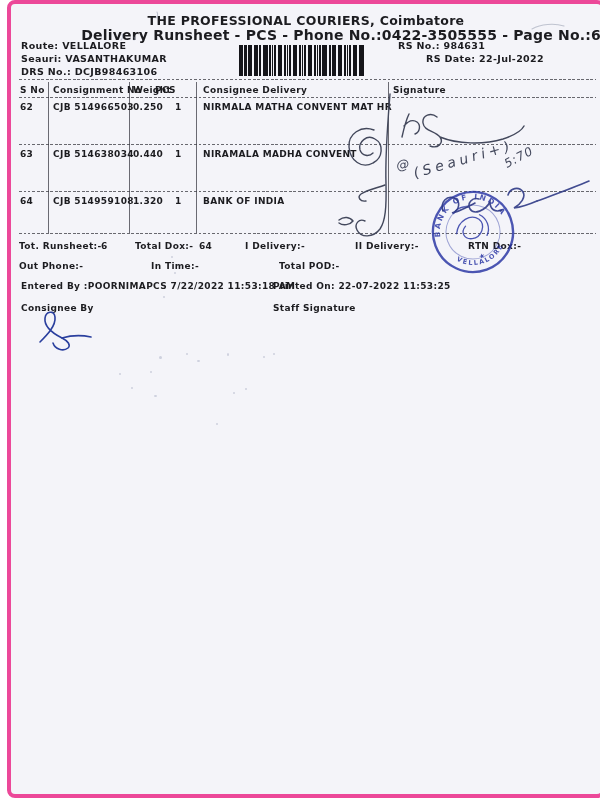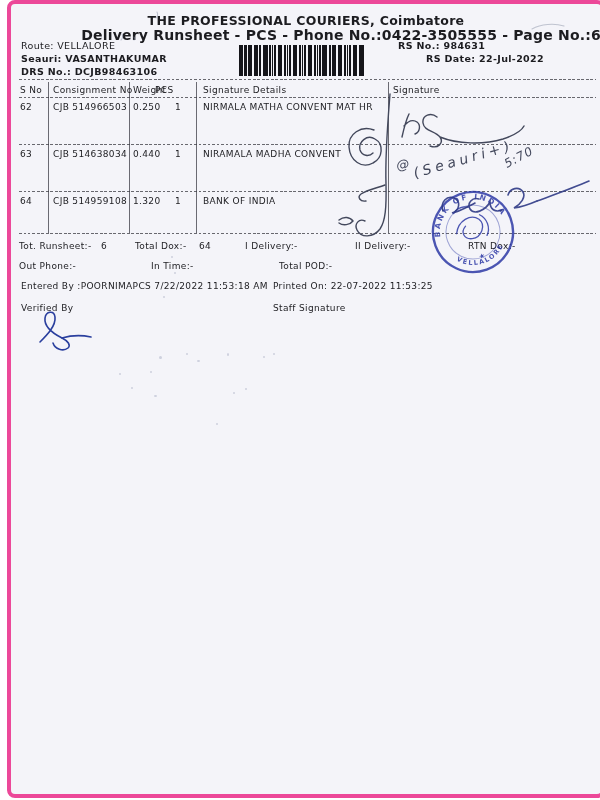--- a/index.html
+++ b/index.html
@@ -6,21 +6,21 @@
   .page{
     position:relative;width:598px;height:798px;background:#f4f4f9;
     border:4px solid #ec4899;border-radius:8px;box-sizing:border-box;
     font-family:"DejaVu Sans","Liberation Sans",sans-serif;color:#1c1c20;margin-left:7px;
   }
   .t{position:absolute;white-space:pre;font-weight:bold;font-size:9px;letter-spacing:.35px;color:#1c1c20;}
   .title{top:9px;left:0;right:0;text-align:center;font-size:12.5px;letter-spacing:.3px;}
   .subtitle{top:23px;left:0;right:0;text-align:right;font-size:14px;letter-spacing:.2px;}
   .info{font-size:9.5px;}
   .row{position:absolute;left:0;width:100%;height:12px;}
-  .row>span{position:absolute;top:0;white-space:pre;font-weight:normal;font-size:9px;letter-spacing:.35px;}
+  .row>span{position:absolute;top:0;white-space:pre;font-weight:bold;font-size:9px;letter-spacing:.35px;}
   .c1{left:9px;} .c2{left:42px;} .c3{left:122px;} .c4{left:164px;} .c5{left:192px;} .c6{left:382px;}
   .dash{position:absolute;left:8px;right:5px;height:1.3px;opacity:.8;
     background:repeating-linear-gradient(90deg,#45454c 0 2.5px,transparent 2.5px 4.5px);}
   .vline{position:absolute;width:1px;top:78px;height:151px;background:#3c3c44;opacity:.75;}
   .barcode{position:absolute;left:228px;top:41px;width:125px;height:31px;
     background:
       linear-gradient(90deg,#15151a 0 3px,transparent 3px),
       linear-gradient(270deg,#15151a 0 4px,transparent 4px),
       repeating-linear-gradient(90deg,#15151a 0 2px,transparent 2px 5px),
       repeating-linear-gradient(90deg,#15151a 0 1px,transparent 1px 3px),
@@ -29,21 +29,21 @@
   .nz{position:absolute;background:#a7adc4;opacity:.5;border-radius:50%;}
 </style>
 </head>
 <body>
 
 <div class="page">
 
   <div class="t title">THE PROFESSIONAL COURIERS, Coimbatore</div>
   <div class="t subtitle">Delivery Runsheet - PCS - Phone No.:0422-3505555 - Page No.:6</div>
 
-  <div class="t info" style="left:10px;top:36px;font-weight:400;"><span>Route:</span> <span>VELLALORE</span></div>
+  <div class="t info" style="left:10px;top:36px;font-weight:700;"><span>Route:</span> <span>VELLALORE</span></div>
   <div class="t info" style="left:10px;top:49px;"><span>Seauri:</span> <span>VASANTHAKUMAR</span></div>
   <div class="t info" style="left:10px;top:62px;"><span>DRS No.:</span> <span>DCJB98463106</span></div>
 
   <div class="barcode"></div>
 
   <div class="t info" style="left:387px;top:36px;"><span>RS No.:</span> <span>984631</span></div>
   <div class="t info" style="left:387px;top:49px;padding-left:28px;"><span>RS Date:</span> <span>22-Jul-2022</span></div>
 
   <div class="dash" style="top:75px"></div>
   <div class="dash" style="top:93px"></div>
@@ -53,21 +53,21 @@
   <div class="vline" style="left:37px"></div>
   <div class="vline" style="left:118px"></div>
   <div class="vline" style="left:185px"></div>
   <div class="vline" style="left:377px"></div>
 
   <div class="row" style="top:81px">
     <span class="c1">S No</span>
     <span class="c2">Consignment No</span>
     <span class="c3">Weight</span>
     <span style="left:144px">PCS</span>
-    <span class="c5">Signature Details</span>
+    <span class="c5">Consignee Delivery</span>
     <span class="c6">Signature</span>
   </div>
 
   <div class="row" style="top:98px">
     <span class="c1">62</span>
     <span class="c2">CJB 514966503</span>
     <span class="c3">0.250</span>
     <span class="c4">1</span>
     <span class="c5">NIRMALA MATHA CONVENT MAT HR</span>
   </div>
@@ -98,21 +98,21 @@
   <div class="row" style="top:257px">
     <span style="left:8px">Out Phone:-</span>
     <span style="left:140px">In Time:-</span>
     <span style="left:268px">Total POD:-</span>
   </div>
   <div class="row" style="top:277px">
     <span style="left:10px">Entered By :POORNIMAPCS 7/22/2022 11:53:18 AM</span>
     <span style="left:262px">Printed On: 22-07-2022 11:53:25</span>
   </div>
   <div class="row" style="top:299px">
-    <span style="left:10px">Verified By</span>
+    <span style="left:10px">Consignee By</span>
     <span style="left:262px">Staff Signature</span>
   </div>
 
   <div class="nz" style="left:148px;top:352px;width:3px;height:3px"></div>
   <div class="nz" style="left:175px;top:349px;width:2px;height:2px"></div>
   <div class="nz" style="left:186px;top:356px;width:3px;height:2px"></div>
   <div class="nz" style="left:216px;top:349px;width:2px;height:3px"></div>
   <div class="nz" style="left:252px;top:352px;width:2px;height:2px"></div>
   <div class="nz" style="left:262px;top:349px;width:2px;height:2px"></div>
   <div class="nz" style="left:139px;top:367px;width:2px;height:2px"></div>

